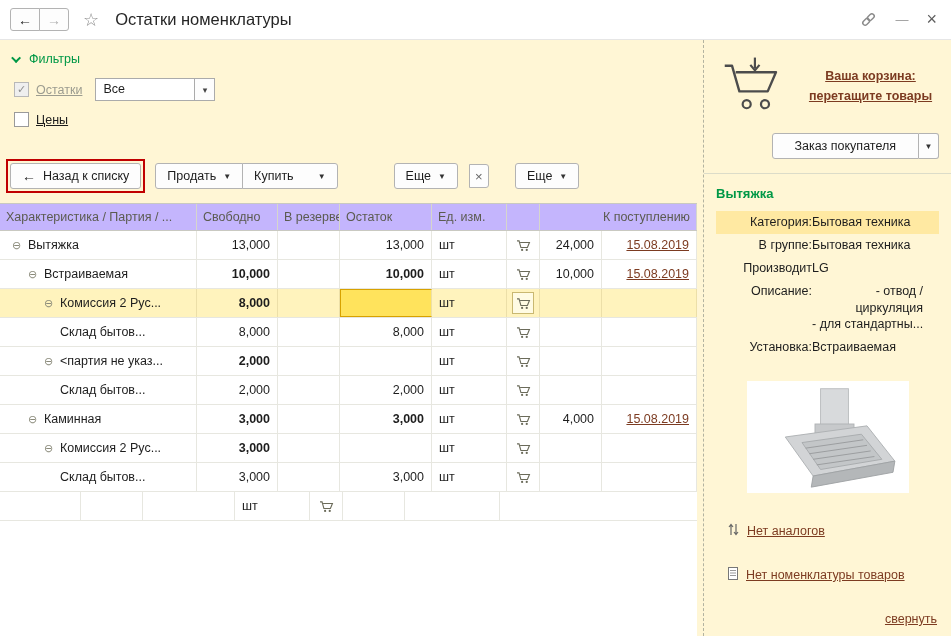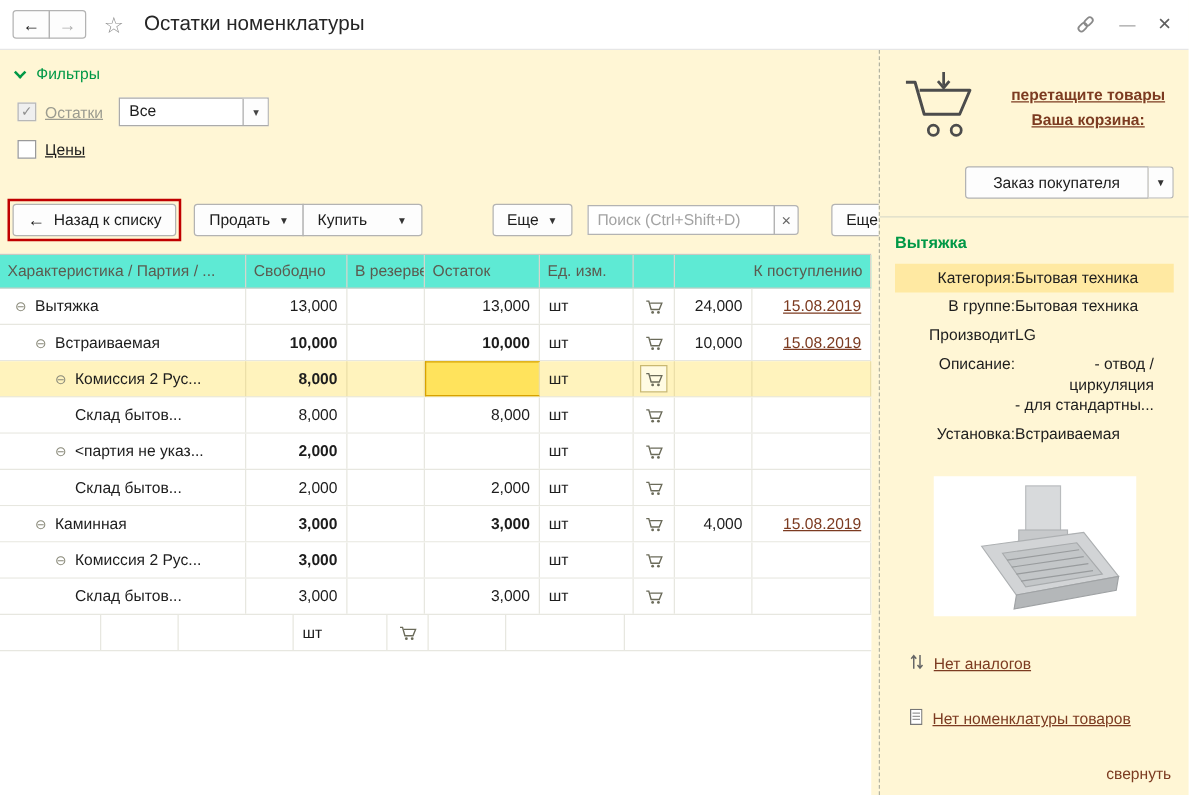--- a/index.html
+++ b/index.html
@@ -50,21 +50,21 @@
   .btn-group .btn:last-child { border-radius:0 3px 3px 0;gap:24px; }
   .more1 { margin-left:56px; }
   .search { display:inline-flex; margin-left:12px; }
   .search input { width:150px; height:24px; border:1px solid #b3b3b3; padding:0 7px; font-family:inherit; font-size:12.5px; color:#333; background:#fff; }
   .search input::placeholder { color:#a3a3a3; }
   .search .clear { width:20px; height:24px; border:1px solid #b3b3b3; margin-left:-1px; background:#fdfdfd; color:#666; font-size:13px; cursor:pointer; border-radius:0 3px 3px 0; display:flex; align-items:center; justify-content:center; }
   .more2 { margin-left:26px; }
 
   
   .table { position:absolute; top:163px; left:0; right:6px; bottom:0; background:#fff; border-top:1px solid #c9c9c1; }
-  .thead { display:flex; height:27px; background:#5eead4; border-bottom:1px solid #c9c9c1; color:#5b5b50; }
+  .thead { display:flex; height:27px; background:#c4b5fd; border-bottom:1px solid #c9c9c1; color:#5b5b50; }
   .th { padding:0 6px; border-right:1px solid #d6d6cc; display:flex; align-items:center; white-space:nowrap; overflow:hidden; cursor:pointer; }
   .tr { display:flex; height:29px; border-bottom:1px solid #e7e7e0; background:#fff; }
   .td { border-right:1px solid #e7e7e0; display:flex; align-items:center; padding:0 7px; white-space:nowrap; overflow:hidden; }
   .c-name { width:197px; }
   .c-free { width:81px; }
   .c-res  { width:62px; }
   .c-rest { width:92px; }
   .c-unit { width:75px; }
   .c-cart { width:33px; justify-content:center; padding:0; }
   .c-qty  { width:62px; }
@@ -94,21 +94,21 @@
   .p-name { color:#009846; font-weight:bold; font-size:13px; }
   .fields { margin-top:10px; }
   .field { display:flex; padding:3px 2px; line-height:1.35;text-align:right; }
   .field .lab { width:94px; flex:none; color:#1d1d1d; }
   .field .val { white-space:pre-line; }
   .field.hl { background:#ffe9a2; }
   .img-box { width:162px; height:112px; background:#fff; margin:22px auto 0; display:flex; align-items:center; justify-content:center; }
   .p-links { margin-top:30px; display:flex; flex-direction:column; gap:28px; padding-left:12px; }
   .p-link { display:flex; align-items:center; gap:8px; cursor:pointer; }
   .p-link .lk { color:#7c3b21; text-decoration:underline; }
-  .collapse-link { position:absolute; right:14px; bottom:10px; color:#7c3b21; cursor:pointer; }
+  .collapse-link { position:absolute; right:14px; bottom:10px; color:#7c3b21; text-decoration:underline; cursor:pointer; }
 </style>
 </head>
 <body>
 
 <div class="app">
 
   <header class="titlebar">
     <div class="nav-group">
       <button>
           <span>←</span>
@@ -170,21 +170,20 @@
           <button class="btn">
             <span>Купить</span>
             <span class="caret">▼</span>
           </button>
         </div>
         <button class="btn more1">
           <span>Еще</span>
           <span class="caret">▼</span>
         </button>
         <div class="search">
-          <input placeholder="Поиск (Ctrl+Shift+D)" style="">
           <button class="clear">×</button>
         </div>
         <button class="btn more2">
           <span>Еще</span>
           <span class="caret">▼</span>
         </button>
       </div>
 
       <div class="table">
         <div class="thead">
@@ -438,22 +437,22 @@
         <span>
           <svg width="64" height="58" viewBox="0 0 70 62" fill="none">
             <path d="M3 10 h8 l8 28 h31 l9-21 H15" stroke="#4c4c4c" stroke-width="2.6" stroke-linejoin="round"></path>
             <circle cx="27" cy="52" r="4.4" stroke="#4c4c4c" stroke-width="2.4"></circle>
             <circle cx="47" cy="52" r="4.4" stroke="#4c4c4c" stroke-width="2.4"></circle>
             <path d="M36 1 v12" stroke="#4c4c4c" stroke-width="2.4"></path>
             <path d="M31 9 l5 6 5-6" stroke="#4c4c4c" stroke-width="2.4" fill="none"></path>
           </svg>
         </span>
         <div class="cart-link">
+          <div>Ваша корзина:</div>
           <div>перетащите товары</div>
-          <div>Ваша корзина:</div>
         </div>
       </div>
 
       <div class="order-row">
         <div class="order-group">
           <button class="btn">
               <span>Заказ покупателя</span>
             </button>
           <span class="order-caret">▼</span>
         </div>

